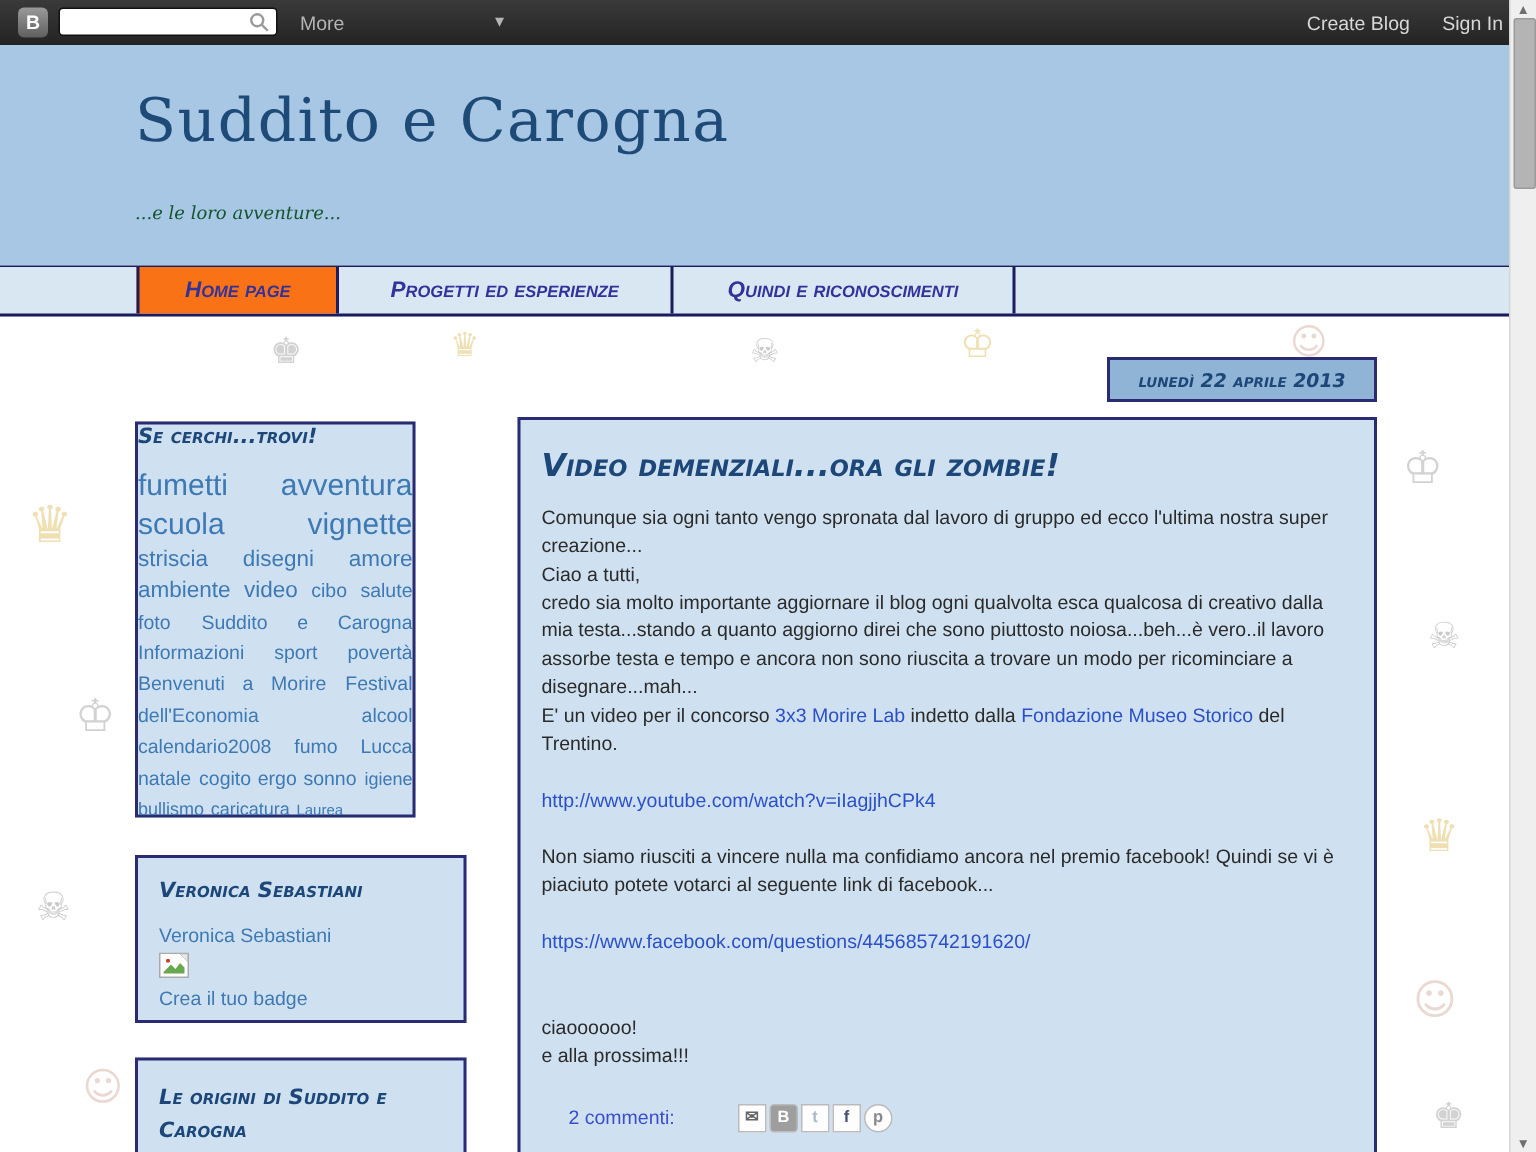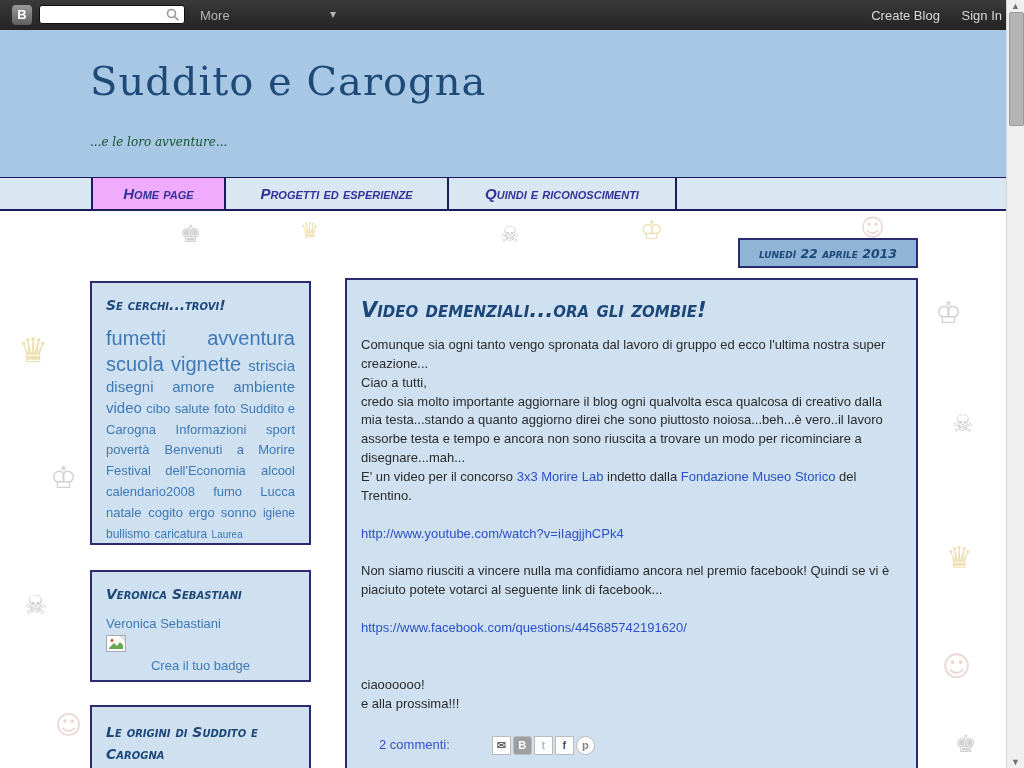--- a/index.html
+++ b/index.html
@@ -16,40 +16,40 @@
   .nav-right span{margin-left:18px;cursor:pointer;}
 
   
   .header{position:absolute;left:0;top:30px;width:1024px;height:147px;background:#a8c7e4;}
   .blog-title{position:absolute;left:90px;top:28px;font-family:"DejaVu Serif",serif;font-size:40px;letter-spacing:1px;color:#1e4a78;}
   .blog-subtitle{position:absolute;left:90px;top:105px;font-family:"DejaVu Serif",serif;font-style:italic;font-size:12px;color:#14532d;}
 
   
   .tabbar{position:absolute;left:0;top:177px;width:1024px;height:34px;background:#d9e7f3;border-top:1px solid #1b1b5e;border-bottom:2px solid #1b1b5e;box-sizing:border-box;}
   .tab{position:absolute;top:0;height:31px;line-height:31px;text-align:center;font-weight:bold;font-style:italic;font-variant:small-caps;font-size:15px;color:#32329a;border-left:2px solid #1b1b5e;box-sizing:border-box;cursor:pointer;}
-  .tab.active{background:#f0abfc;}
+  .tab.active{background:#f97316;}
   .tab.t1{left:91px;width:133px;}
   .tab.t2{left:224px;width:223px;}
   .tab.t3{left:447px;width:230px;border-right:2px solid #1b1b5e;}
 
   
   .doodle{position:absolute;opacity:.38;pointer-events:none;font-family:"DejaVu Sans",sans-serif;}
 
   
   .box{position:absolute;background:#cfe1f1;border:2px solid #2b2b72;box-sizing:border-box;}
   .comic{font-family:"DejaVu Sans",sans-serif;font-weight:bold;font-style:italic;font-variant:small-caps;color:#1d4778;}
 
   
-  .side-cloud{left:90px;top:281px;width:221px;height:264px;padding:14px;}
+  .side-cloud{left:90px;top:281px;width:187px;height:264px;}
   .cloud-title{font-size:14px;}
   .tag-cloud{margin-top:12px;text-align:justify;color:#3e79b4;line-height:1.3;}
   .tag{color:#3e79b4;cursor:pointer;}
   .side-profile{left:90px;top:570px;width:221px;height:112px;padding:14px;}
   .profile-link{display:block;margin-top:14px;color:#3e79b4;font-size:13px;text-decoration:none;cursor:pointer;}
-  .badge-link{display:block;margin-top:6px;color:#3e79b4;font-size:13px;text-decoration:none;cursor:pointer;text-align:center;}
+  .badge-link{display:block;margin-top:6px;color:#3e79b4;font-size:13px;text-decoration:none;cursor:pointer;}
   .broken-img{display:block;margin-top:4px;}
   .side-origins{left:90px;top:705px;width:221px;height:90px;padding:14px;}
   .origins-title{font-size:14px;line-height:1.6;}
 
   
   .date-box{left:738px;top:238px;width:180px;height:30px;background:#8fb4d6;text-align:center;line-height:27px;font-size:12.5px;}
   .post-box{left:345px;top:278px;width:573px;height:520px;padding:18px 14px;}
   .post-title{font-size:21px;margin:0 0 14px 0;}
   .post-body{font-size:13px;color:#2a2a2a;line-height:1.45;}
   .post-body a{color:#2b50c7;text-decoration:none;cursor:pointer;}

